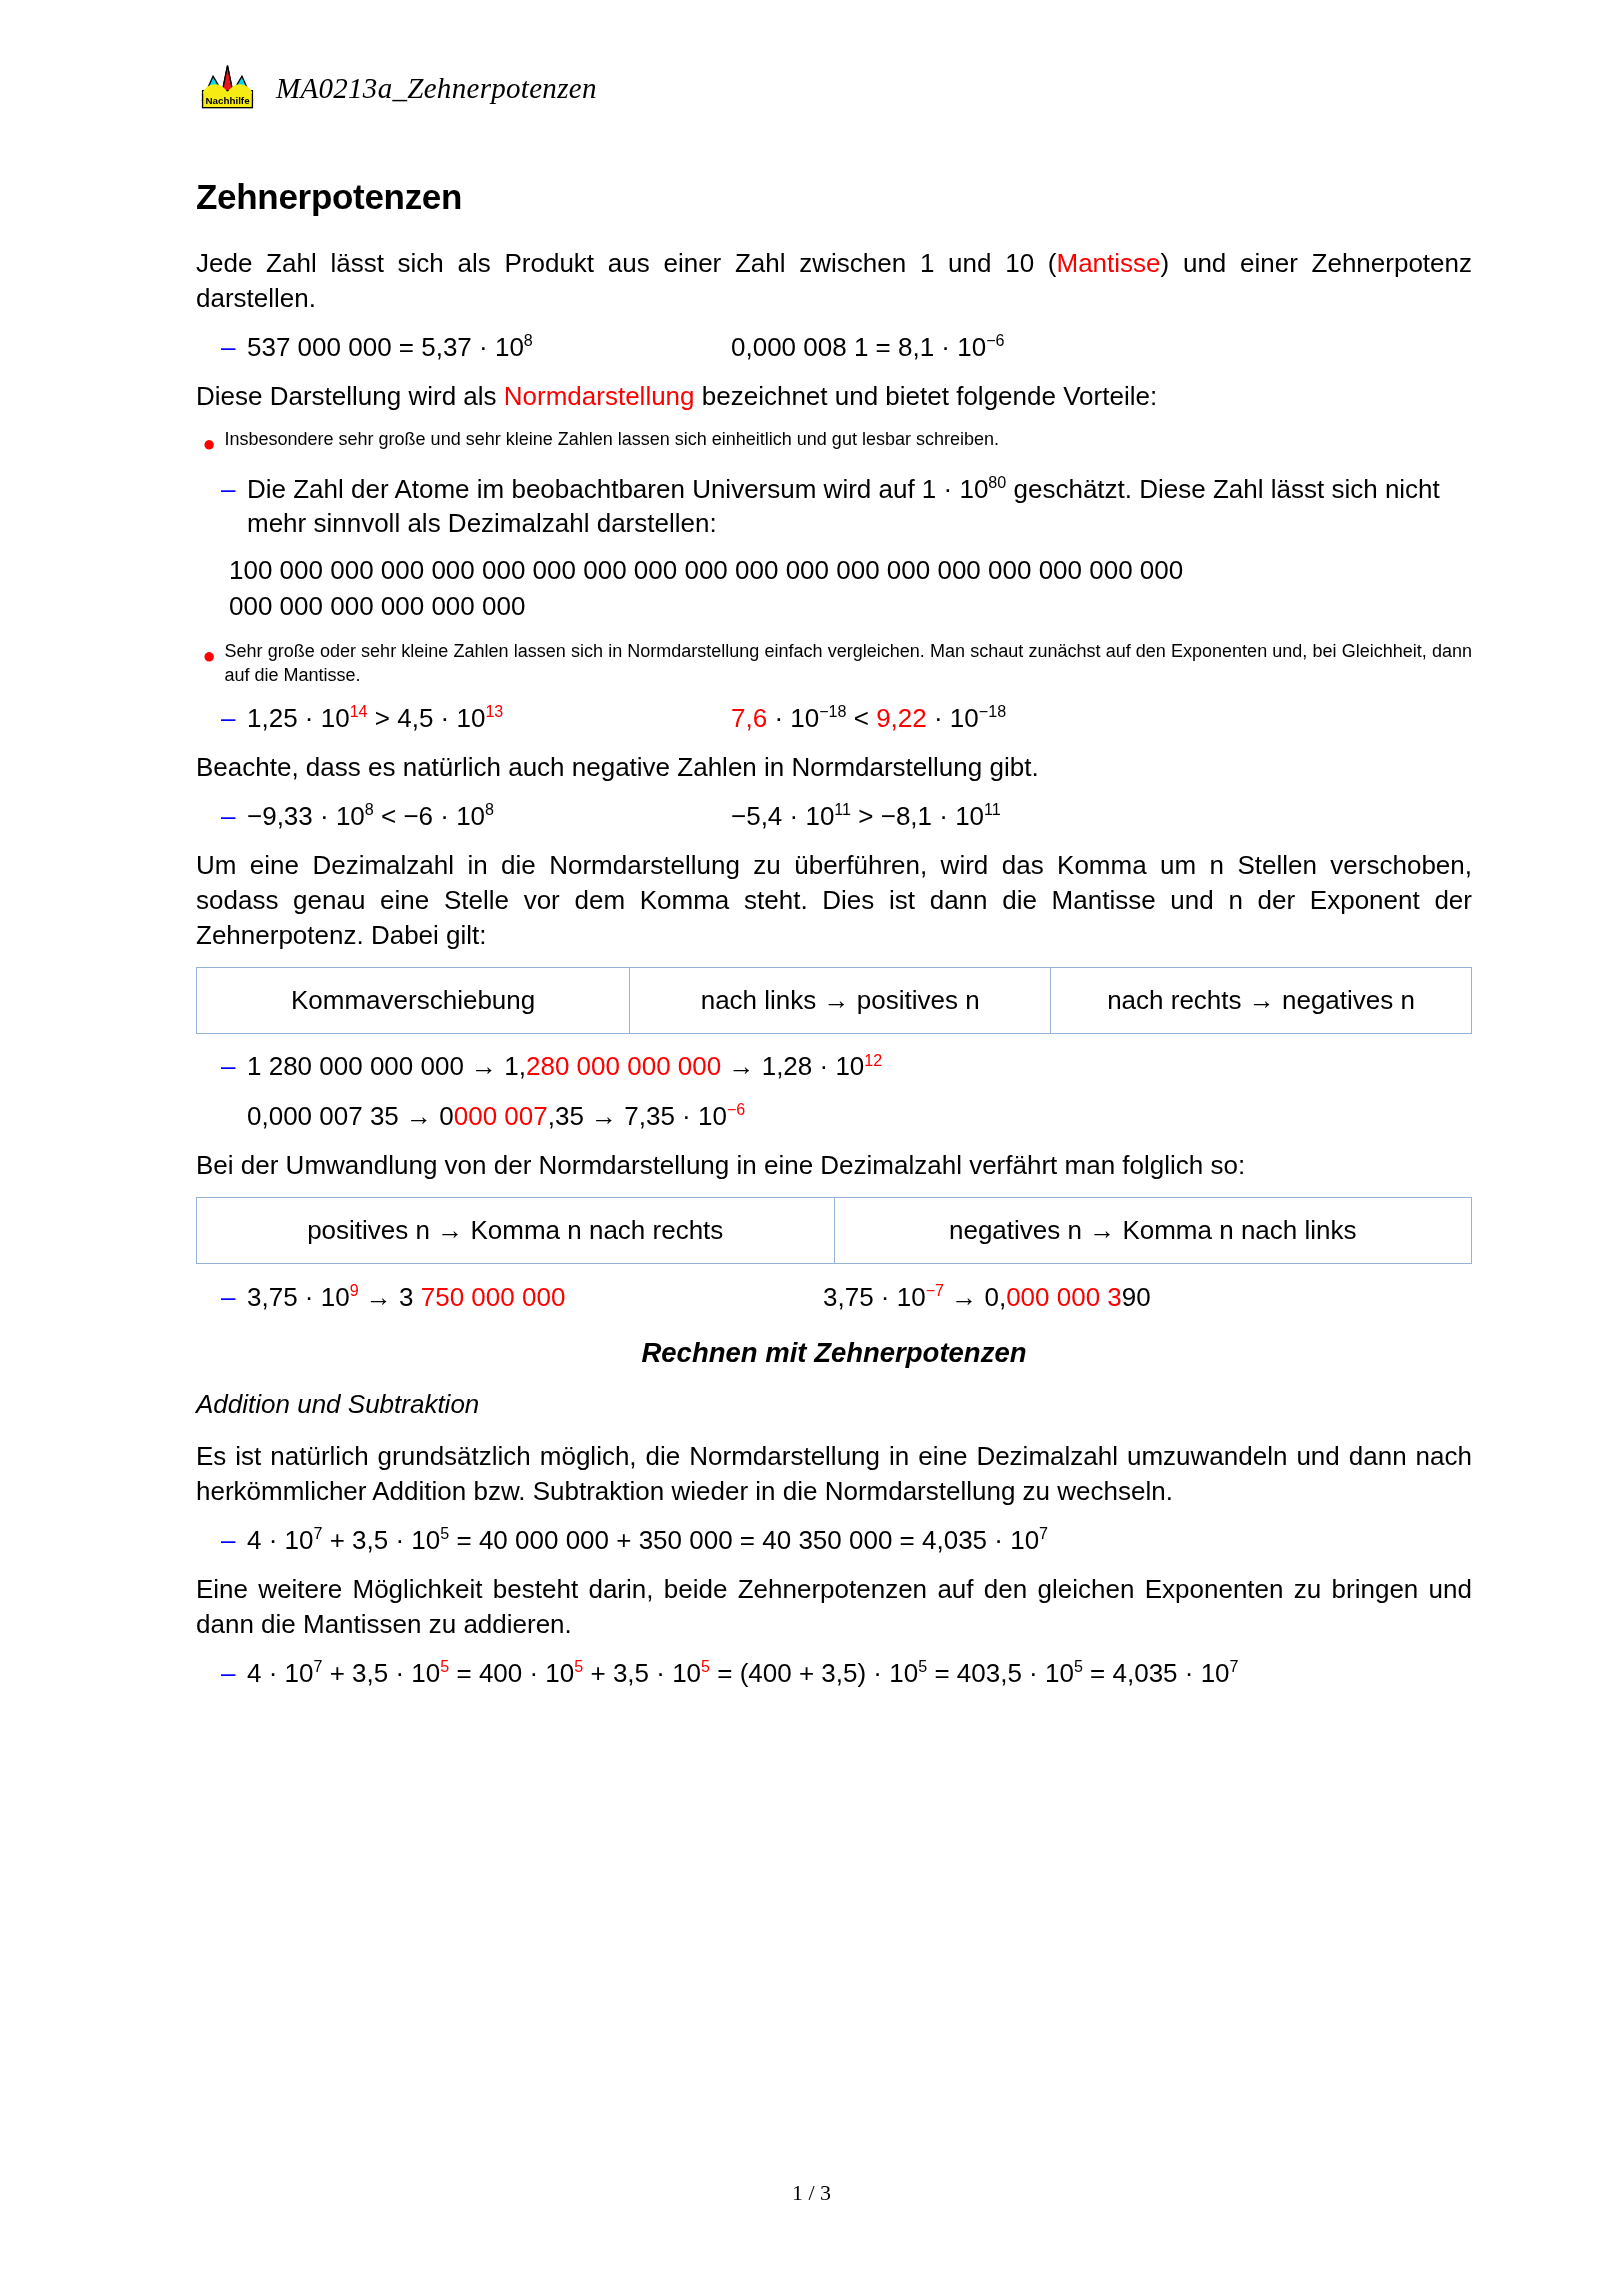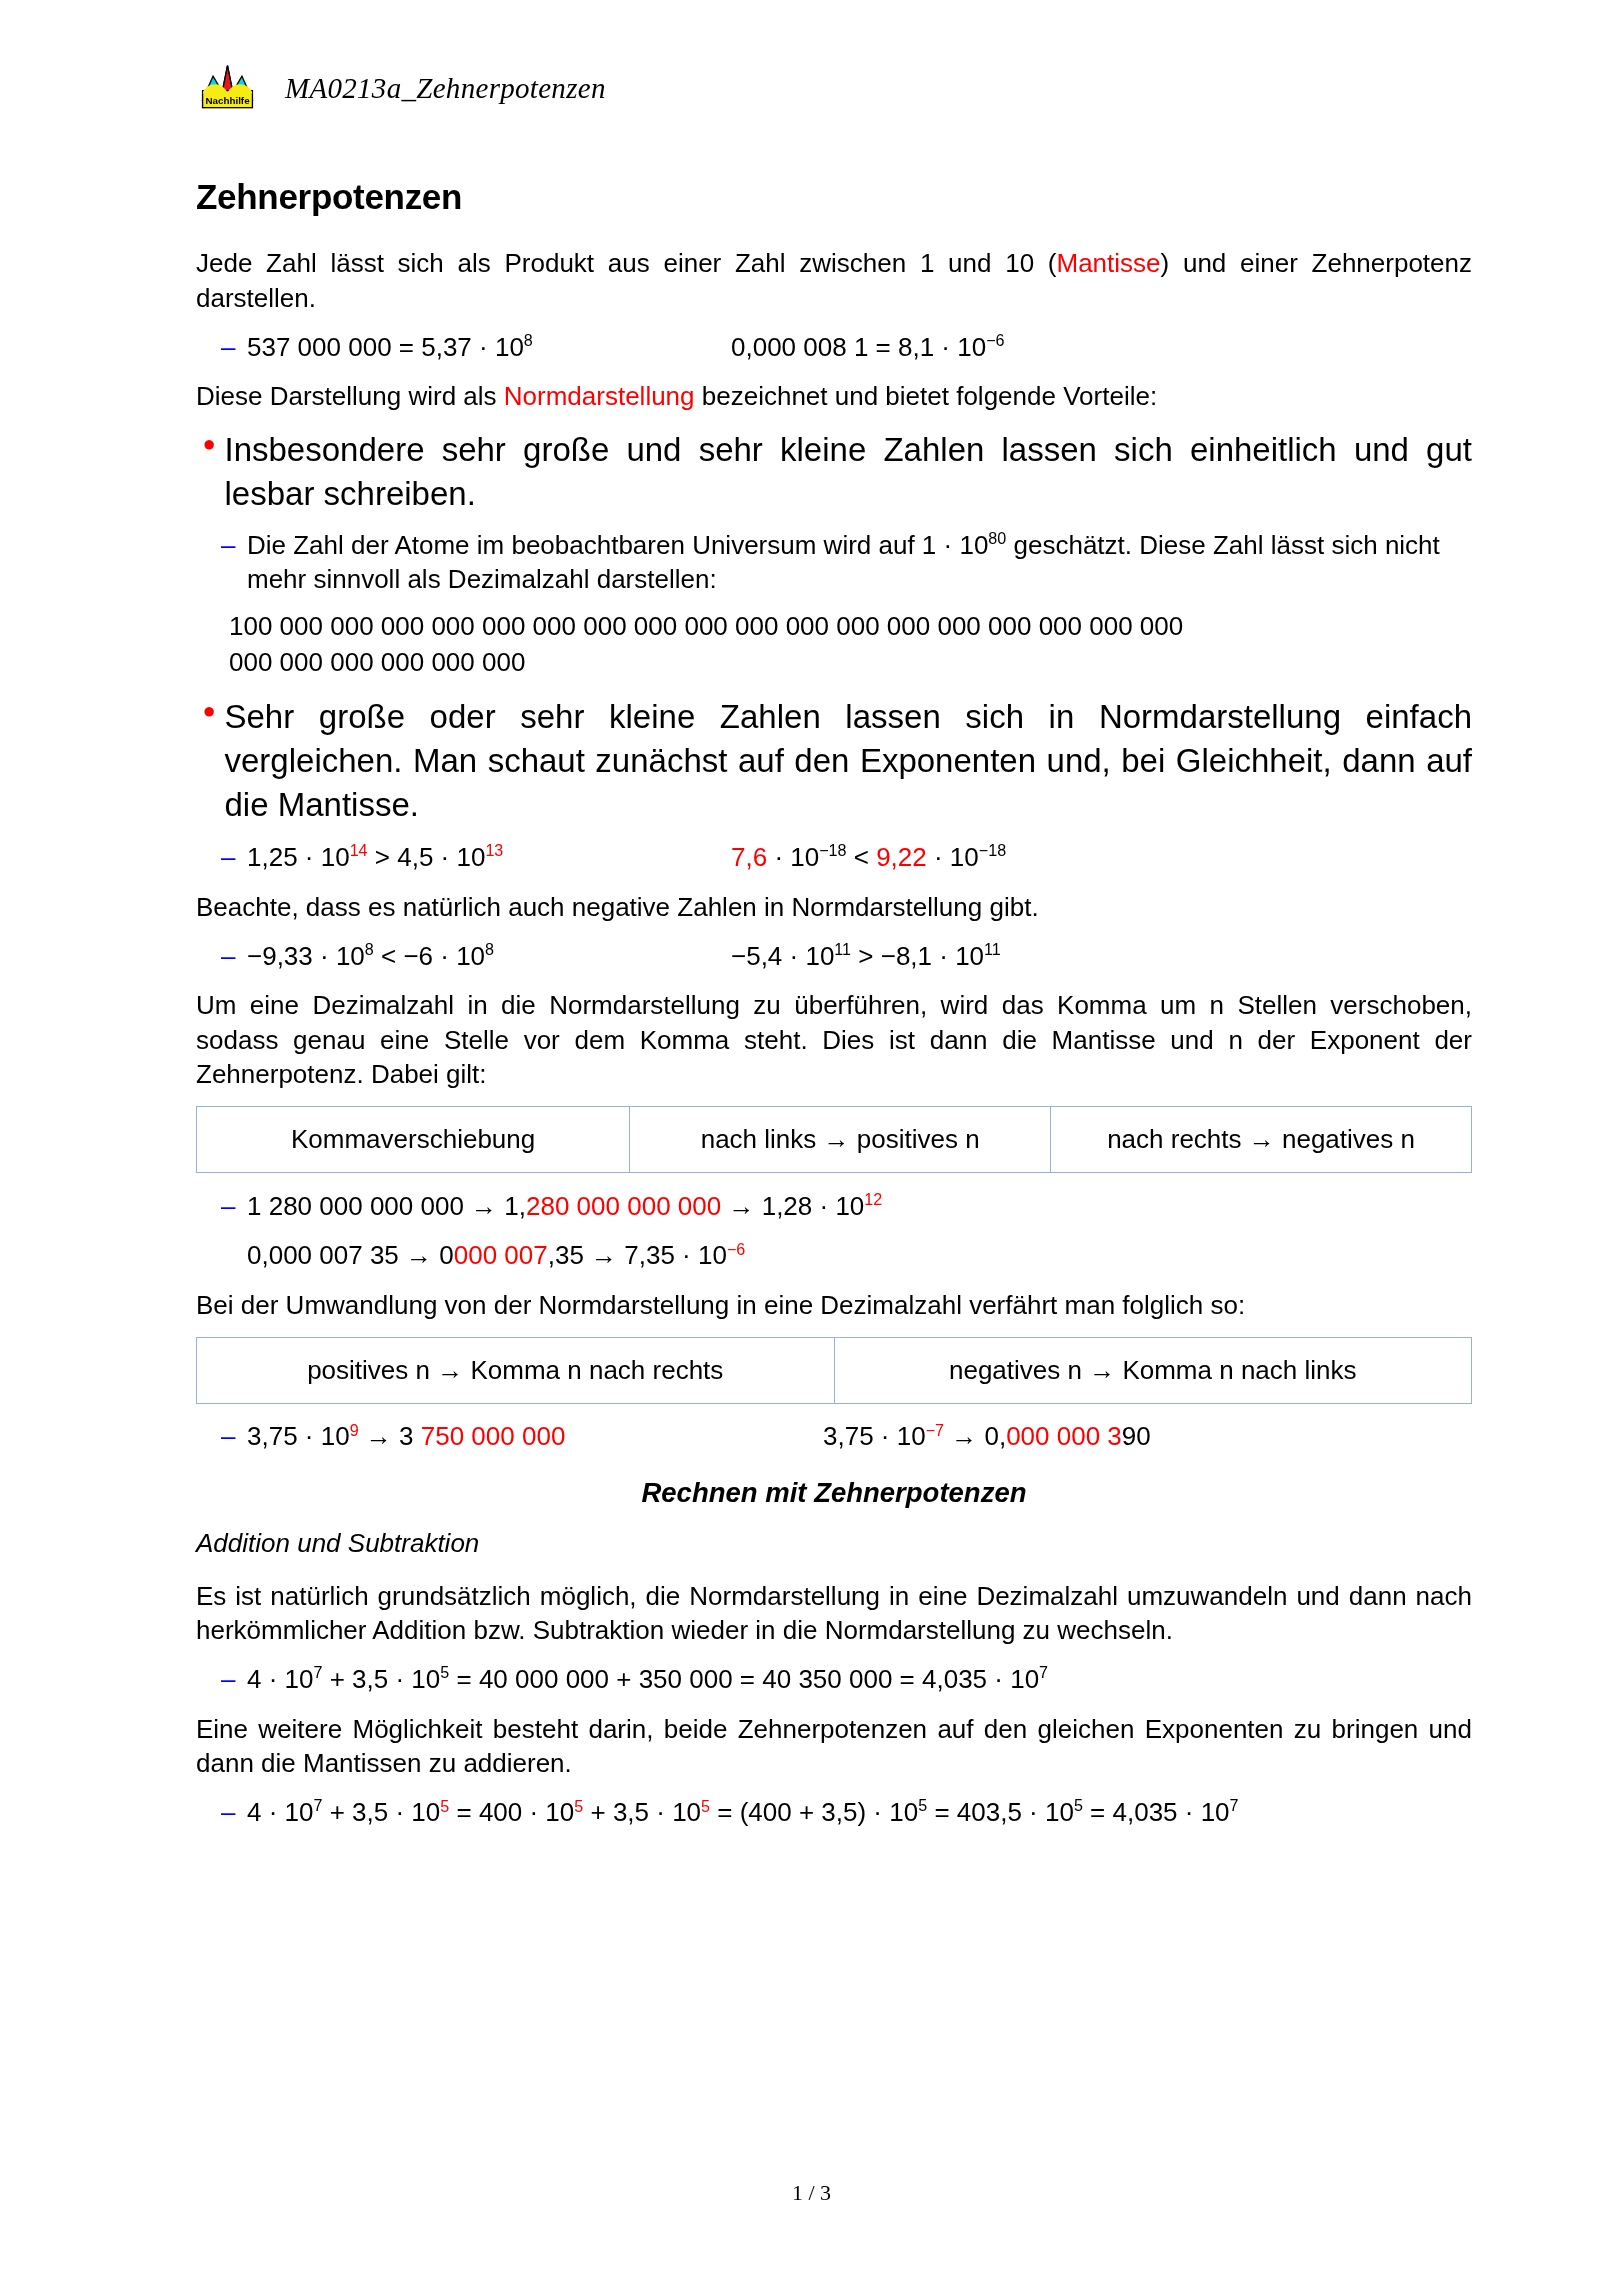--- a/index.html
+++ b/index.html
@@ -21,21 +21,21 @@
     overflow: hidden;
   }
 
   
   .header {
     position: absolute;
     left: 196px;
     top: 63px;
     display: flex;
     align-items: center;
-    gap: 26px;
+    gap: 17px;
   }
   .logo {
     width: 63px;
     height: 50px;
     position: relative;
     flex: none;
   }
   .header-title {
     font-family: "Liberation Serif", serif;
     font-style: italic;
@@ -98,21 +98,21 @@
     padding-left: 6.5px;
   }
   .bullet-mark {
     color: #ff0000;
     font-size: 22px;
     line-height: 1.45;
     width: 22px;
     flex: none;
   }
   .bullet-body {
-    font-size: 33px;
+    font-size: 18px;
     line-height: 1.33;
     flex: 1;
     text-align: justify;
   }
 
   
   .math-row {
     display: flex;
     align-items: flex-start;
     margin: 0 0 14.4px 0;

